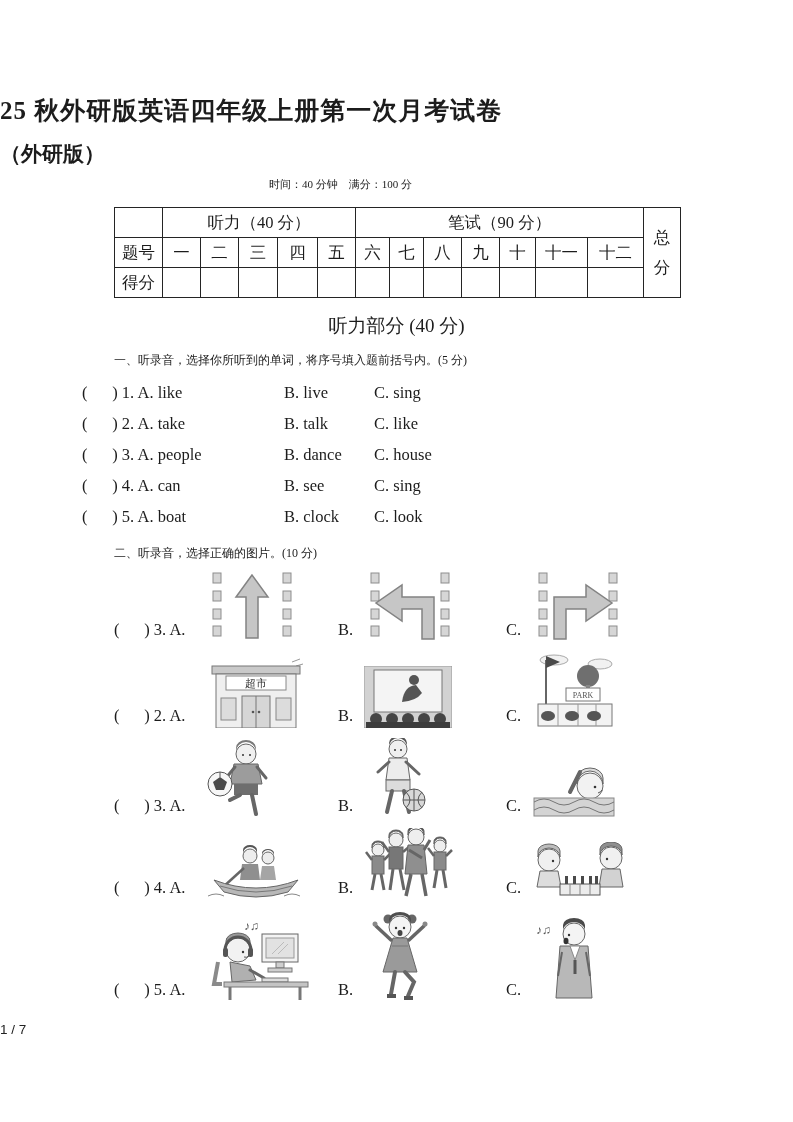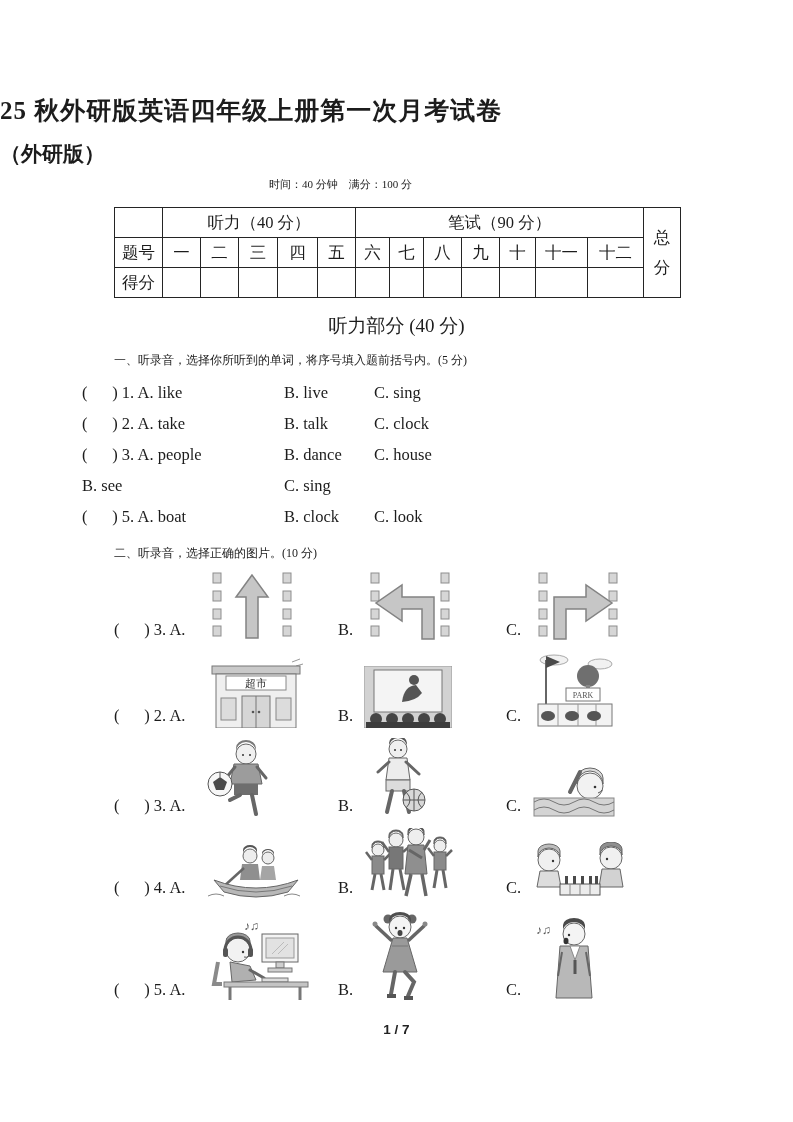--- a/index.html
+++ b/index.html
@@ -16,22 +16,22 @@
   .section-title{margin:15px 0 0;text-align:center;font-size:19px;font-weight:normal}
   .part-heading{margin:13px 0 0 114px;font-size:12px}
   .p1-list{margin:8px 0 0 82px}
   .p1-row{display:grid;grid-template-columns:202px 90px auto;height:31px;align-items:center;font-size:16.5px}
   .pre{white-space:pre}
   .p2-rows{margin-top:10px}
   .p2-row{display:grid;grid-template-columns:92px 132px 26px 142px 26px auto;
           margin:0 0 10px 114px;align-items:end;font-size:16.5px}
   .p2-row .pre,.opt-label{padding-bottom:2px}
   .img-slot{display:flex;align-items:center}
-  .footer{position:absolute;top:1022px;left:0;width:100%;text-align:center;
-          font-family:"Liberation Sans","DejaVu Sans",sans-serif;font-weight:bold;font-size:13.5px;color:#222}
+  .footer{position:absolute;top:1022px;left:0;width:100%;text-align:left;
+          font-family:"Liberation Sans","DejaVu Sans",sans-serif;font-weight:normal;font-size:13.5px;color:#222}
   svg{display:block}
 </style>
 </head>
 <body>
 
 <h1 class="title">25 秋外研版英语四年级上册第一次月考试卷</h1>
 <h2 class="subtitle">（外研版）</h2>
 <div class="meta">时间：40 分钟　满分：100 分</div>
 
 <table class="score">
@@ -97,28 +97,29 @@
 
 <div class="p1-list">
   <div class="p1-row">
     <span><span class="pre">(      ) 1.</span> <span>A. like</span></span>
     <span>B. live</span>
     <span>C. sing</span>
   </div>
   <div class="p1-row">
     <span><span class="pre">(      ) 2.</span> <span>A. take</span></span>
     <span>B. talk</span>
-    <span>C. clock</span>
+    <span>C. like</span>
   </div>
   <div class="p1-row">
     <span><span class="pre">(      ) 3.</span> <span>A. people</span></span>
     <span>B. dance</span>
     <span>C. house</span>
   </div>
   <div class="p1-row">
+    <span><span class="pre">(      ) 4.</span> <span>A. can</span></span>
     <span>B. see</span>
     <span>C. sing</span>
   </div>
   <div class="p1-row">
     <span><span class="pre">(      ) 5.</span> <span>A. boat</span></span>
     <span>B. clock</span>
     <span>C. look</span>
   </div>
 </div>
 

